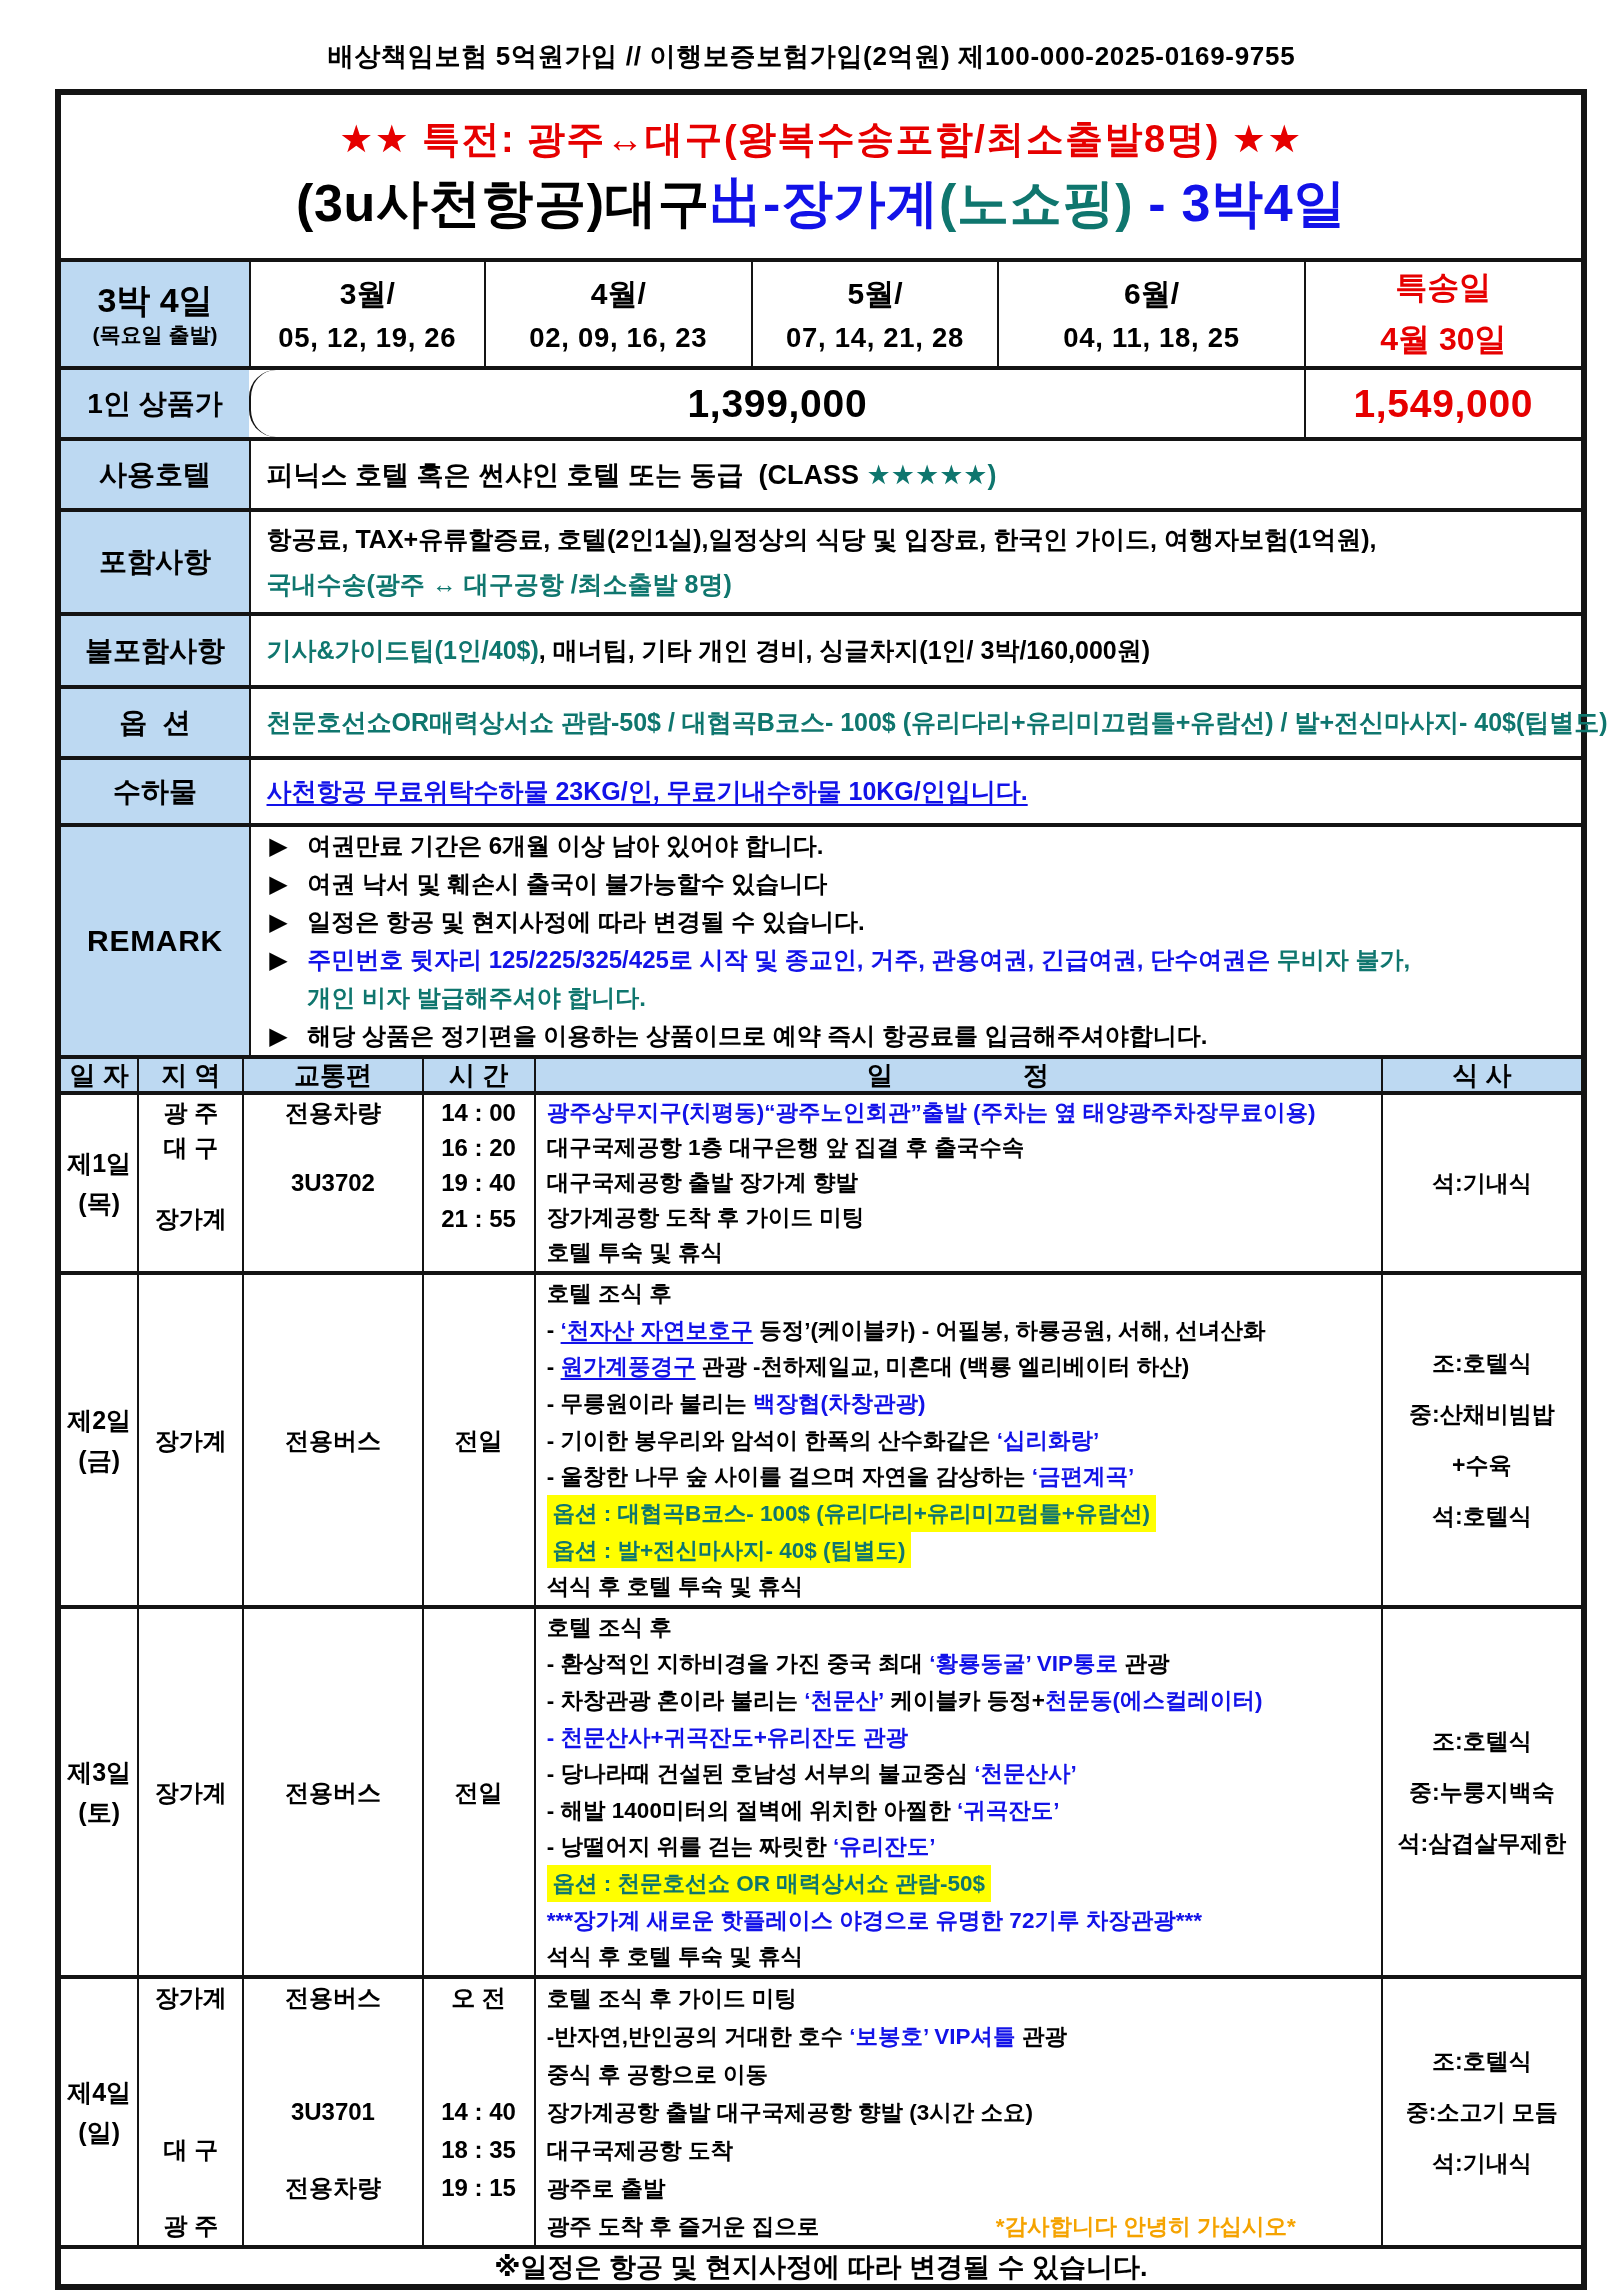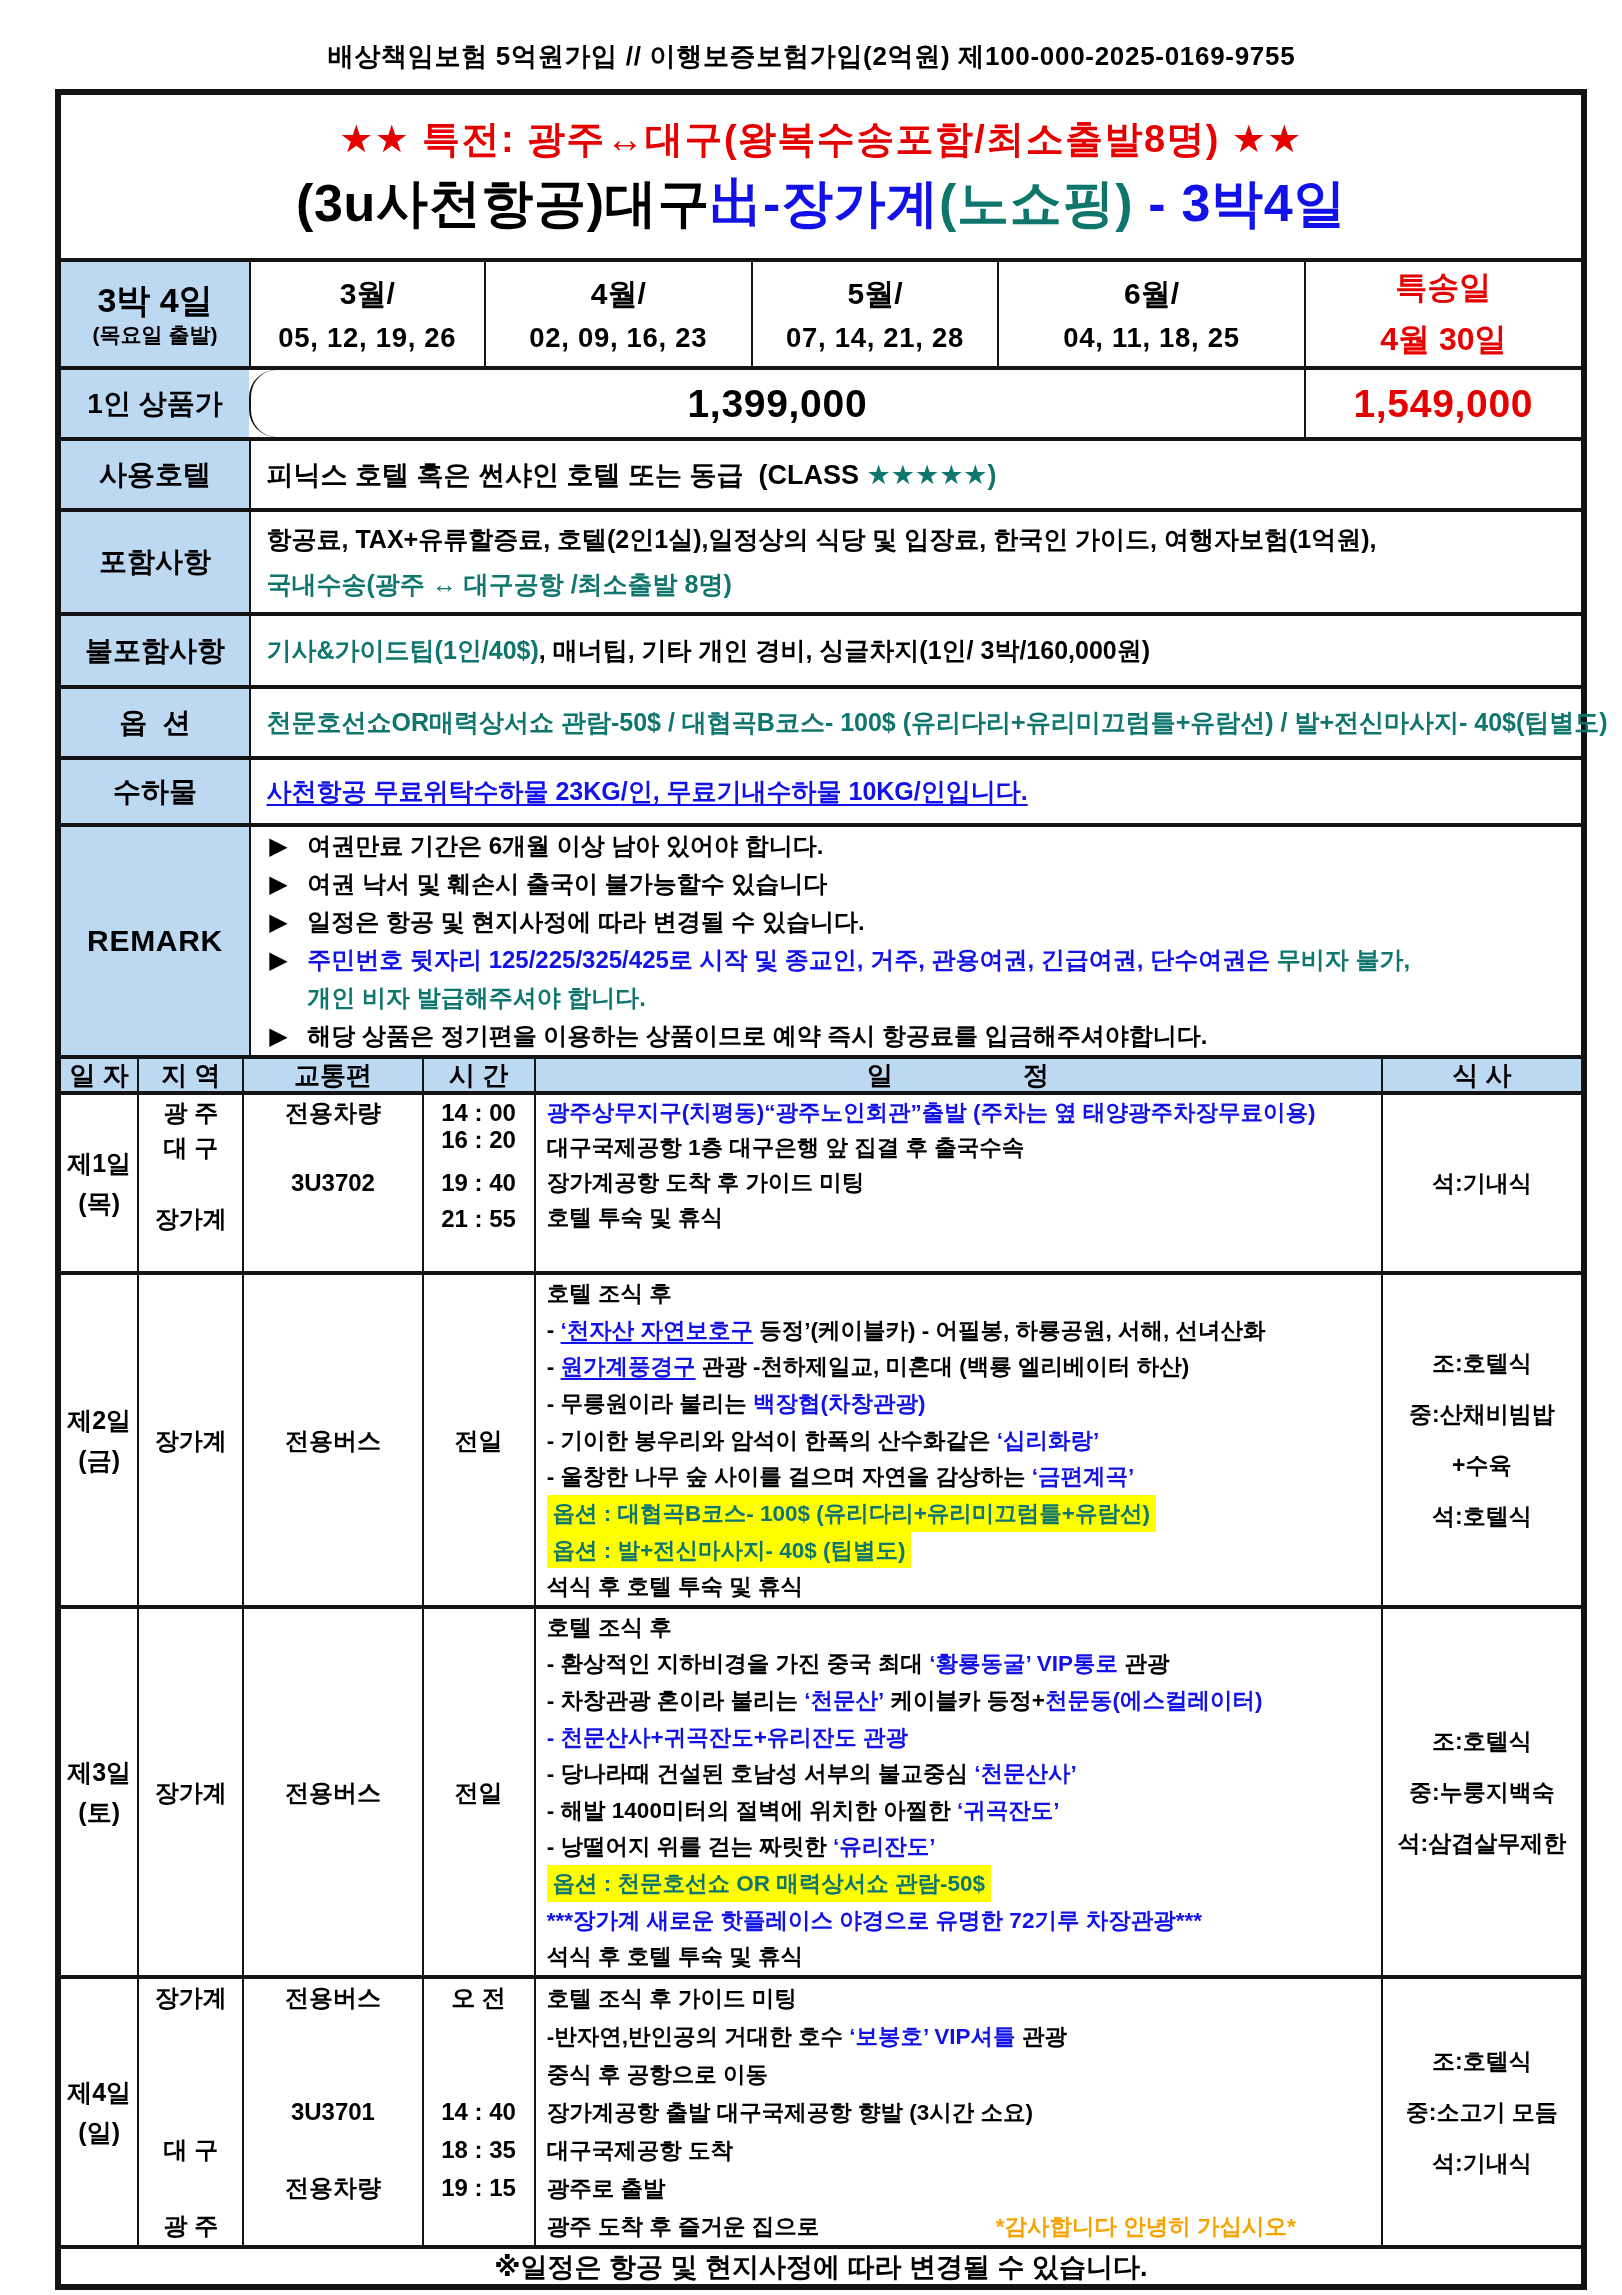--- a/index.html
+++ b/index.html
@@ -182,27 +182,28 @@
             <div class="pos" style="top: 0px; height: 35px;">광 주</div>
             <div class="pos" style="top: 35px; height: 35px;">대 구</div>
             <div class="pos" style="top: 106px; height: 35px;">장가계</div>
           </div>
           <div class="daycell ic2">
             <div class="pos" style="top: 0px; height: 35px;">전용차량</div>
             <div class="pos" style="top: 70px; height: 35px;">3U3702</div>
           </div>
           <div class="daycell ic3">
             <div class="pos" style="top: 0px; height: 35px;">14 : 00</div>
-            <div class="pos" style="top: 27px; height: 35px;">16 : 20</div>
+            <div class="pos" style="top: 35px; height: 35px;">16 : 20</div>
             <div class="pos" style="top: 70px; height: 35px;">19 : 40</div>
             <div class="pos" style="top: 106px; height: 35px;">21 : 55</div>
           </div>
           <div class="daycell ic4 schcell">
             <div class="sline" style="height: 35px;"><span class="seg cb">광주상무지구(치평동)“광주노인회관”출발 (주차는 옆 태양광주차장무료이용)</span></div>
             <div class="sline" style="height: 35px;"><span class="seg ck">대구국제공항 1층 대구은행 앞 집결 후 출국수속</span></div>
+            <div class="sline" style="height: 35px;"><span class="seg ck">대구국제공항 출발 장가계 향발</span></div>
             <div class="sline" style="height: 35px;"><span class="seg ck">장가계공항 도착 후 가이드 미팅</span></div>
             <div class="sline" style="height: 35px;"><span class="seg ck">호텔 투숙 및 휴식</span></div>
           </div>
           <div class="daycell ic5 mealcell">
             <div>석:기내식</div>
           </div>
         </div><div class="dayrow" style="height: 330px;">
           <div class="daycell nc ic0 daylabel">
             <div>제2일</div>
             <div>(금)</div>

